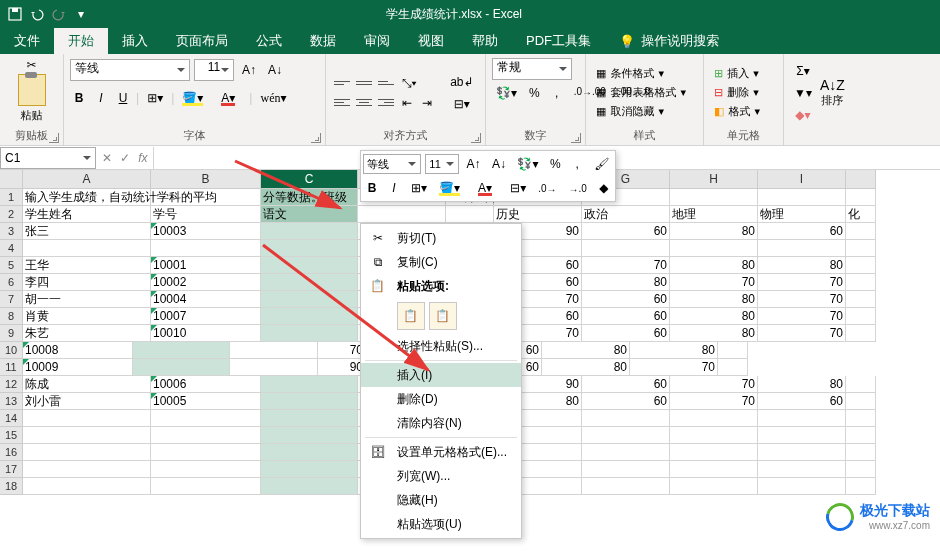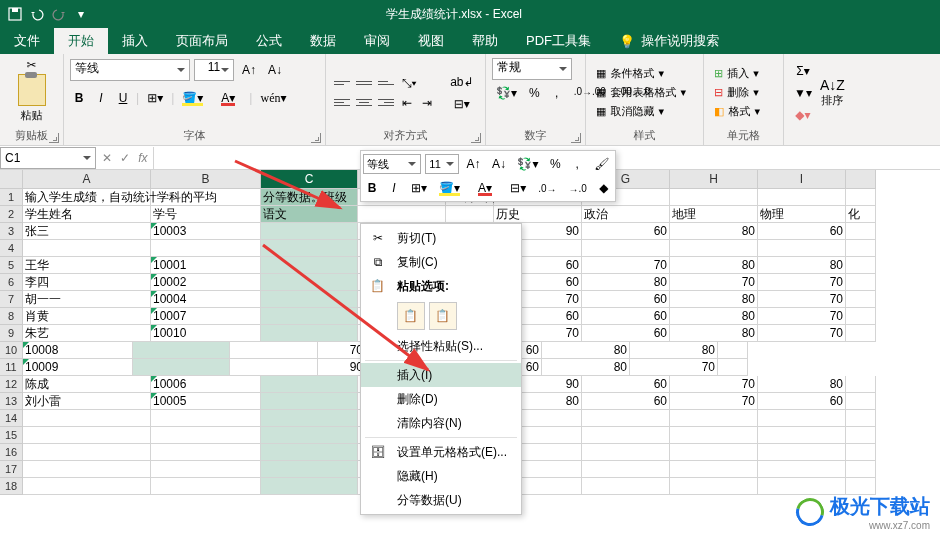--- a/index.html
+++ b/index.html
@@ -72,21 +72,21 @@
 .ctx-item:hover, .ctx-item.hover { background: #cce3d9; }
 .ctx-icon { width: 18px; height: 16px; display: flex; align-items: center; justify-content: center; }
 .ctx-sep { height: 1px; background: #e0e0e0; margin: 2px 4px; }
 .paste-opts { display: flex; gap: 4px; padding: 4px 0 4px 36px; }
 .paste-opt { width: 28px; height: 28px; border: 1px solid #c8c8c8; background: #fdf6e3; display: flex; align-items: center; justify-content: center; }
 .arrow-red { position: absolute; pointer-events: none; }
 .arrow1 { top: 156px; left: 230px; width: 120px; height: 60px; }
 .arrow2 { top: 240px; left: 258px; width: 180px; height: 140px; }
 .watermark { position: absolute; right: 10px; bottom: 20px; display: flex; align-items: center; gap: 6px; }
 .wm-icon { width: 28px; height: 28px; border: 3px solid #5bb531; border-radius: 50%; border-left-color: #1a73e8; border-bottom-color: #1a73e8; transform: rotate(-30deg); }
-.wm-text { font-size: 20px; font-weight: bold; color: #1a73e8; }
+.wm-text { font-size: 14px; font-weight: bold; color: #1a73e8; }
 .wm-sub { font-size: 10px; color: #888; text-align: right; }
 svg { display: block; }
 </style>
 </head>
 <body>
 
 <div class="titlebar">
   <div class="qat">
     <span class="qat-icon">
         <svg width="14" height="14" viewBox="0 0 14 14">
@@ -609,25 +609,29 @@
       <span class="ctx-icon"></span>
       <span>清除内容(N)</span>
     </div>
   <div class="ctx-sep"></div>
   <div class="ctx-item">
       <span class="ctx-icon">🗄</span>
       <span>设置单元格格式(E)...</span>
     </div>
   <div class="ctx-item">
       <span class="ctx-icon"></span>
+      <span>列宽(W)...</span>
+    </div>
+  <div class="ctx-item">
+      <span class="ctx-icon"></span>
       <span>隐藏(H)</span>
     </div>
   <div class="ctx-item">
       <span class="ctx-icon"></span>
-      <span>分等数据(U)</span>
+      <span>粘贴选项(U)</span>
     </div>
 </div>
 
 <svg class="arrow-red arrow1">
     <defs>
       <marker id="ah1" markerWidth="10" markerHeight="10" refX="8" refY="3" orient="auto">
         <path d="M0,0 L0,6 L9,3 z" fill="#e53935"></path>
       </marker>
     </defs>
     <line x1="5" y1="5" x2="110" y2="52" stroke="#e53935" stroke-width="3" marker-end="url(#ah1)"></line>

